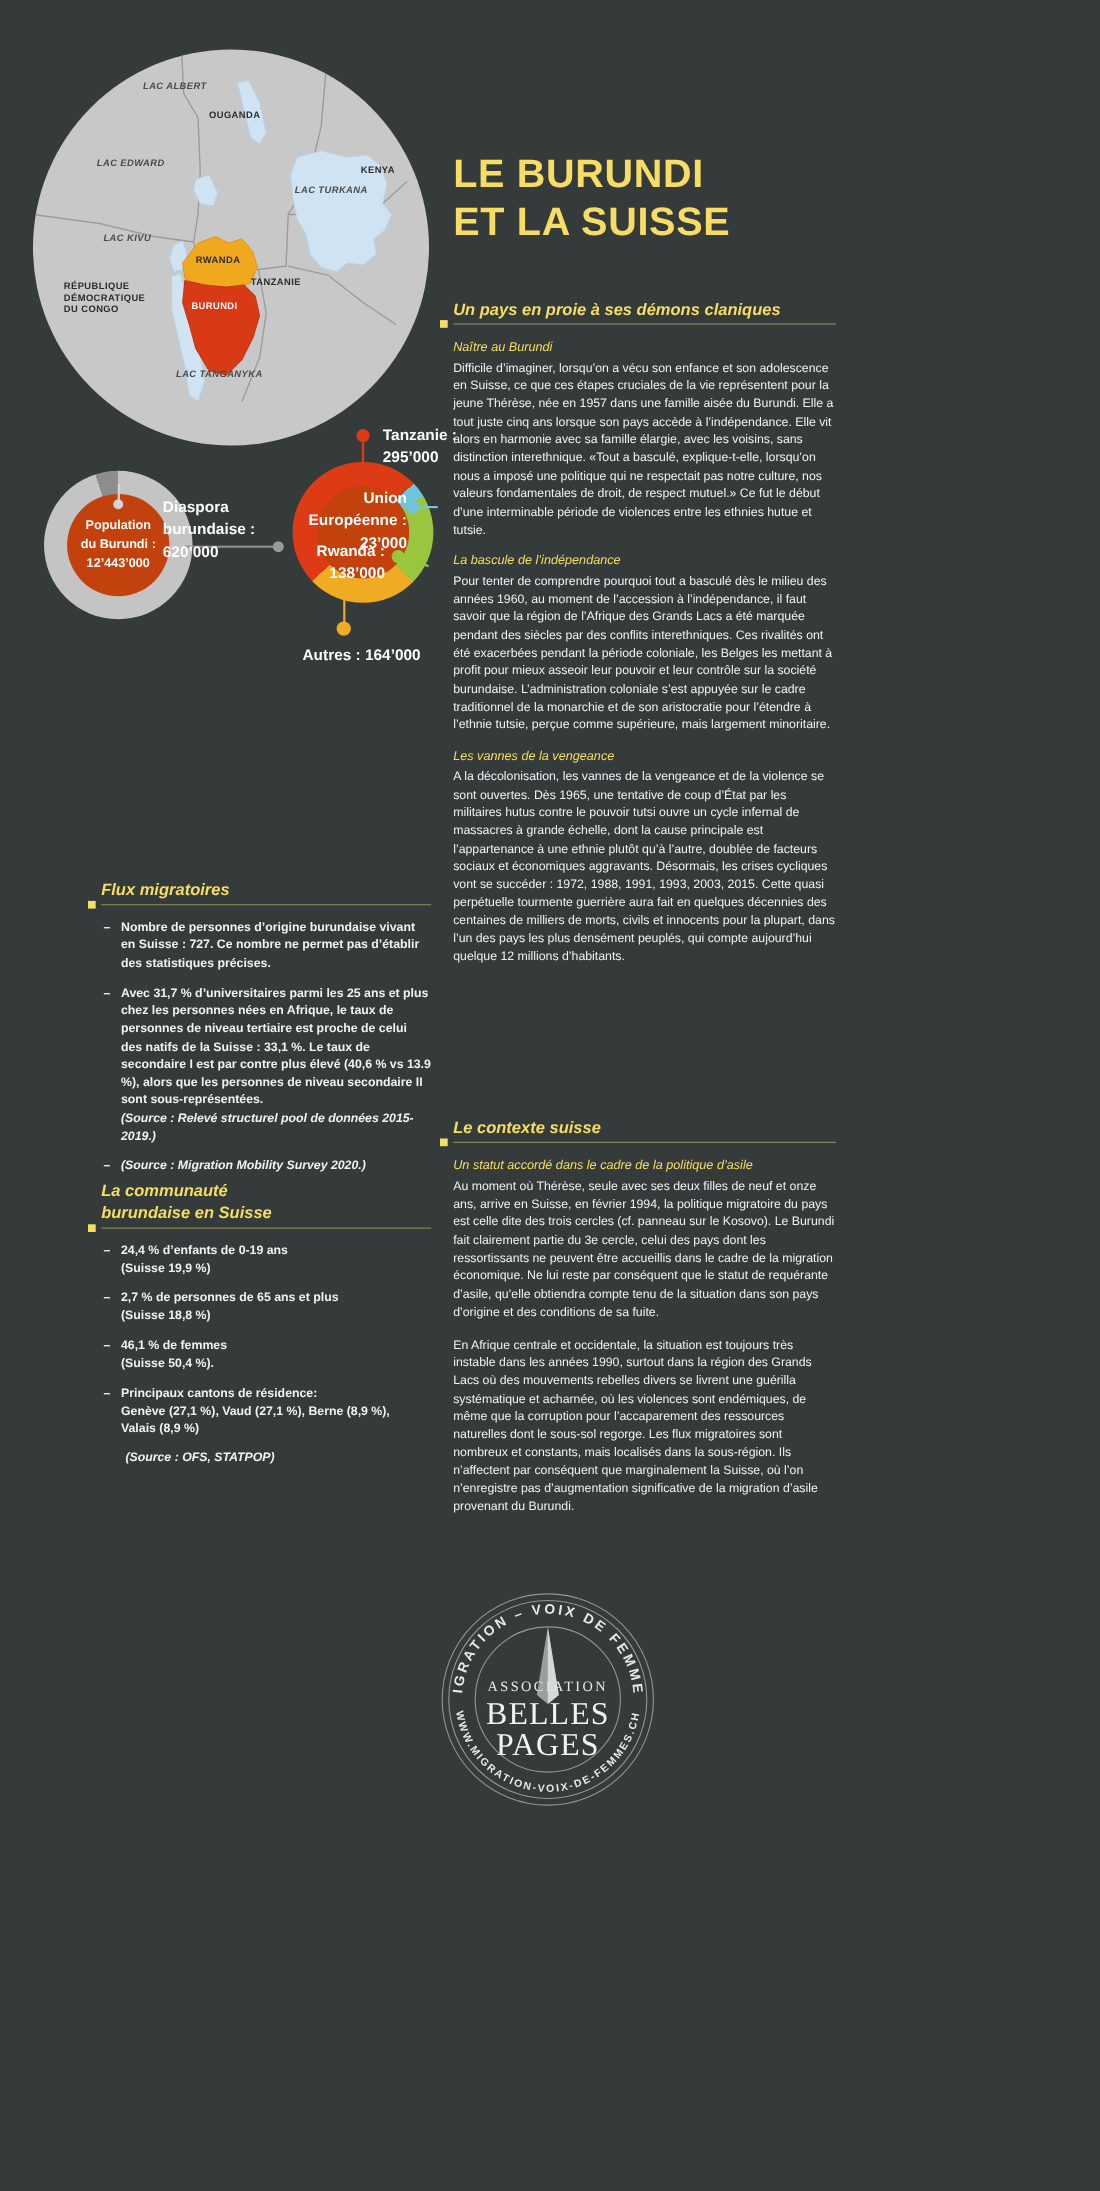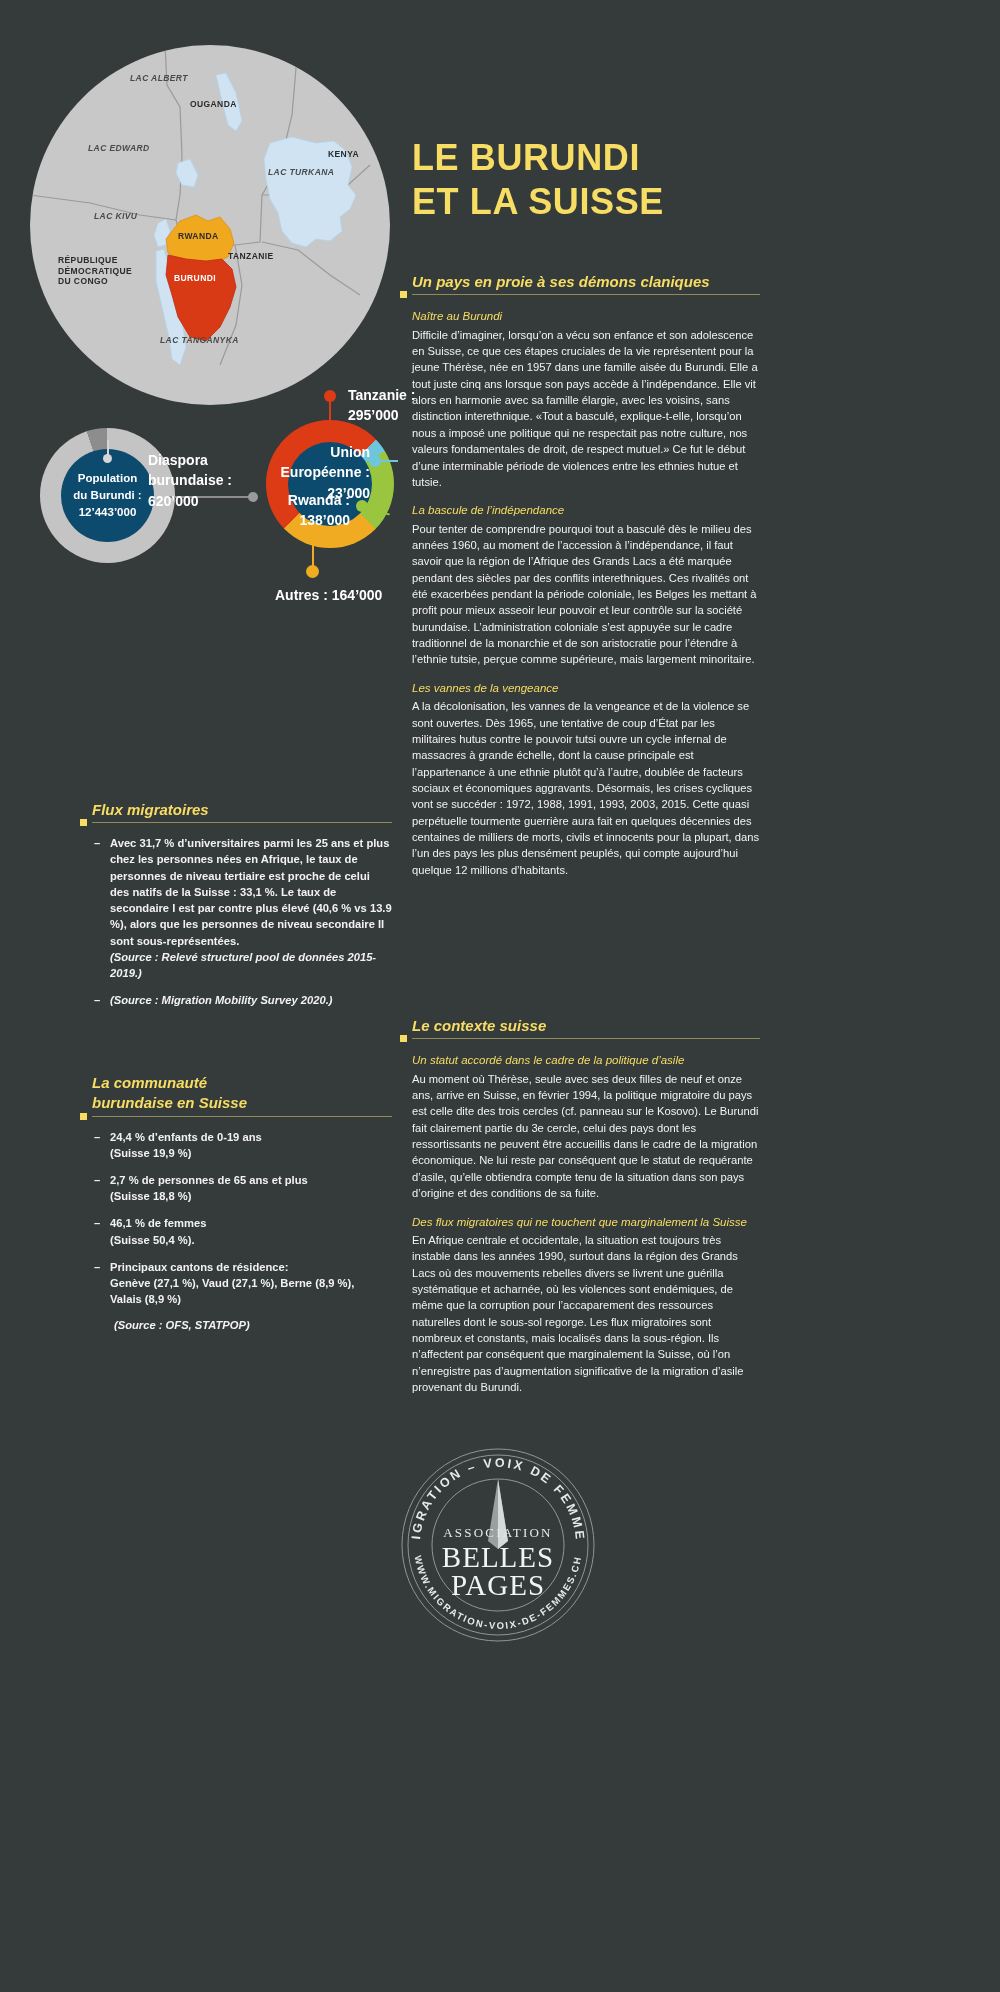--- a/index.html
+++ b/index.html
@@ -24,21 +24,21 @@
     color: #3a3a3a; white-space: pre; line-height: 1.25;
   }
   .map-label.lake { font-style: italic; color: #4a4a4a; }
   .map-label.country-fill { color: #2b2b2b; }
   .map-label.on-red { color: #ffffff; }
 
   
   .donut-area { position: absolute; left: 0px; top: 380px; width: 420px; height: 250px; }
   .donut { position: absolute; border-radius: 50%; }
   .donut-hole {
-    position: absolute; border-radius: 50%; background: #0c4a6e;
+    position: absolute; border-radius: 50%; background: #c2410c;
     display: flex; align-items: center; justify-content: center; text-align: center;
   }
   .donut-center-text { font-size: 11.5px; line-height: 1.45; font-weight: 600; color: #fff; }
 
   .chart-label {
     position: absolute; font-size: 14px; line-height: 1.45; font-weight: 600;
     color: #ffffff; white-space: pre;
   }
   .leader { position: absolute; background: #b9b9b9; }
   .dot { position: absolute; border-radius: 50%; }
@@ -196,20 +196,23 @@
   <div class="main-title">LE BURUNDI
 ET LA SUISSE</div>
 
   <div class="blk" style="left:92px; top:800px; width:300px;">
     <div class="sec-head-wrap" style="position:relative;">
       <div class="sec-head">Flux migratoires</div>
       <div class="sec-rule"></div>
     </div>
     <ul class="bullets" style="margin-top:12px;">
       <li>
+        <span>Nombre de personnes d’origine burundaise vivant en Suisse : 727. Ce nombre ne permet pas d’établir des statistiques précises.</span>
+      </li>
+      <li>
         <span>Avec 31,7 % d’universitaires parmi les 25 ans et plus chez les personnes nées en Afrique, le taux de personnes de niveau tertiaire est proche de celui des natifs de la Suisse : 33,1 %. Le taux de secondaire I est par contre plus élevé (40,6 % vs 13.9 %), alors que les personnes de niveau secondaire II sont sous-représentées.</span>
         <span class="src">(Source : Relevé structurel pool de données 2015-2019.)</span>
       </li>
       <li>
         <span class="src">(Source : Migration Mobility Survey 2020.)</span>
       </li>
     </ul>
   </div>
 
   <div class="blk" style="left:92px; top:1073px; width:300px;">
@@ -264,21 +267,20 @@
     <div class="sec-head-wrap" style="position:relative;">
       <div class="sec-head">Le contexte suisse</div>
       <div class="sec-rule"></div>
     </div>
 
     <div style="margin-top:14px;">
       <div class="sub-head">Un statut accordé dans le cadre de la politique d’asile</div>
       <div class="body-p">Au moment où Thérèse, seule avec ses deux filles de neuf et onze ans, arrive en Suisse, en février 1994, la politique migratoire du pays est celle dite des trois cercles (cf. panneau sur le Kosovo). Le Burundi fait clairement partie du 3e cercle, celui des pays dont les ressortissants ne peuvent être accueillis dans le cadre de la migration économique. Ne lui reste par conséquent que le statut de requérante d’asile, qu’elle obtiendra compte tenu de la situation dans son pays d’origine et des conditions de sa fuite.</div>
     </div>
     <div>
-      <div class="sub-head">Des flux migratoires qui ne touchent que marginalement la Suisse</div>
       <div class="body-p">En Afrique centrale et occidentale, la situation est toujours très instable dans les années 1990, surtout dans la région des Grands Lacs où des mouvements rebelles divers se livrent une guérilla systématique et acharnée, où les violences sont endémiques, de même que la corruption pour l’accaparement des ressources naturelles dont le sous-sol regorge. Les flux migratoires sont nombreux et constants, mais localisés dans la sous-région. Ils n’affectent par conséquent que marginalement la Suisse, où l’on n’enregistre pas d’augmentation significative de la migration d’asile provenant du Burundi.</div>
     </div>
   </div>
 
   <div class="logo">
     <svg width="216" height="216" viewBox="0 0 216 216">
       <defs>
         <path id="arcTop" d="M 30,108 A 78,78 0 0 1 186,108" fill="none"></path>
         <path id="arcBot" d="M 24,108 A 84,84 0 0 0 192,108" fill="none"></path>
       </defs>

